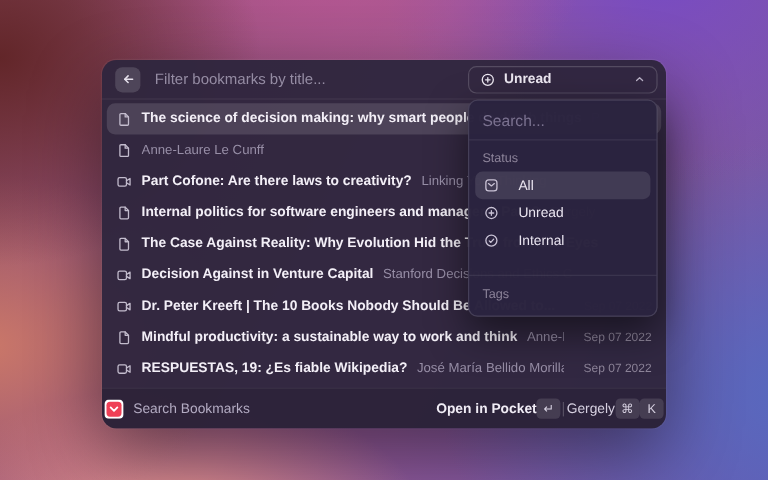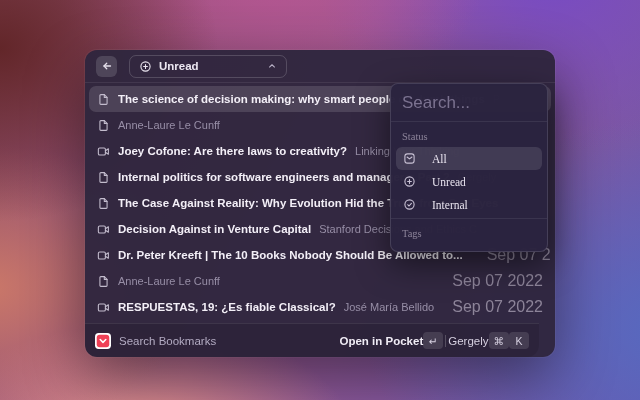--- a/index.html
+++ b/index.html
@@ -59,26 +59,26 @@
   .row {
     height:26px; display:flex; align-items:center; gap:8px;
     padding:0 8px; border-radius:7px; overflow:hidden; white-space:nowrap;
     cursor:pointer;
   }
   .row.selected { background:rgba(255,255,255,0.13); }
   .row-icon { width:13px; height:13px; flex:0 0 auto; color:#c3bccd; display:inline-flex; }
   .row-icon svg { width:100%; height:100%; }
   .row-title { font-size:11.5px; font-weight:600; color:#f3eff7; flex:0 0 auto; }
   .row-subtitle { font-size:11px; color:#978ea6; flex:0 1 auto; overflow:hidden; }
-  .row-date { margin-left:auto; padding-left:8px; font-size:16px; color:#8d8499; flex:0 0 auto; }
+  .row-date { margin-left:auto; padding-left:8px; font-size:10px; color:#8d8499; flex:0 0 auto; }
 
   
   .footer {
-    position:absolute; left:0; right:16px; bottom:0; height:34px;
-    display:flex; align-items:center; gap:8px; padding:0 10px;
+    position:absolute; left:0; right:0; bottom:0; height:34px;
+    display:flex; align-items:center; gap:8px; padding:0 2px;
     border-top:1px solid rgba(255,255,255,0.08);
     background:rgba(0,0,0,0.10);
     border-radius:0 0 12px 12px;
     justify-content:center;
   }
   .pocket-icon { width:16px; height:16px; display:inline-flex; }
   .pocket-icon svg { width:100%; height:100%; }
   .footer-app { font-size:11.5px; color:#b3abc2; }
   .footer-right { margin-left:auto; display:flex; align-items:center; gap:0; }
   .primary-label { font-size:11.5px; font-weight:700; color:#f0ecf5; }
@@ -93,27 +93,27 @@
   
   .panel {
     position:absolute; left:305px; top:33px; width:158px; z-index:5;
     background:rgba(43,35,63,0.99);
     border:1px solid rgba(255,255,255,0.13); border-radius:8px;
     box-shadow:0 12px 32px rgba(0,0,0,0.5);
     padding-bottom:5px;
   }
   .panel-search {
     width:100%; background:transparent; border:none; outline:none;
-    font-family:inherit; font-size:17px; color:#e6e1ec;
+    font-family:inherit; font-size:13px; color:#e6e1ec;
     padding:9px 11px 8px;
     border-bottom:1px solid rgba(255,255,255,0.08);
   }
   .panel-search::placeholder { color:#7b7290; }
-  .panel-section { padding:5px 5px 2px;font-family:Liberation Serif, serif; }
-  .panel-section.bordered { border-top:1px solid rgba(255,255,255,0.08); margin-top:0; }
+  .panel-section { padding:5px 5px 2px; }
+  .panel-section.bordered { border-top:1px solid rgba(255,255,255,0.08); margin-top:15px; }
   .section-label { font-size:10.5px; color:#8c8399; padding:4px 6px 5px; }
   .panel-item {
     height:23px; display:flex; align-items:center; gap:16px;
     padding:8px 7px; border-radius:6px; font-size:11.5px; color:#eae5f0;
     cursor:pointer;
   }
   .panel-item.selected { background:rgba(255,255,255,0.11); }
   .p-icon { width:13px; height:13px; color:#c9c2d5; display:none; }
   .p-icon svg { width:100%; height:100%; }
 </style>
@@ -124,20 +124,21 @@
 
   <div class="header">
     <div class="back-btn">
       <span style="display:flex">
         <svg viewBox="0 0 24 24" fill="none" stroke="currentColor" stroke-width="2.6" stroke-linecap="round" stroke-linejoin="round">
             <path d="M19 12H6"></path>
             <path d="M11.5 6.5 6 12l5.5 5.5"></path>
           </svg>
       </span>
     </div>
+    <input class="filter-input" value="" placeholder="Filter bookmarks by title..." style="">
     <div class="status-dropdown">
       <span class="icon13">
         <svg viewBox="0 0 24 24" fill="none" stroke="currentColor" stroke-width="2" stroke-linecap="round">
             <circle cx="12" cy="12" r="8.5"></circle>
             <path d="M12 8.5v7M8.5 12h7"></path>
           </svg>
       </span>
       <span class="dd-label">Unread</span>
       <span class="dd-chevron">
         <svg viewBox="0 0 24 24" fill="none" stroke="currentColor" stroke-width="2.6" stroke-linecap="round" stroke-linejoin="round">
@@ -174,21 +175,21 @@
   </div>
 
   <div class="row">
 
     <span class="row-icon ic-video" style="display: inline-flex;">
       <svg viewBox="0 0 24 24" fill="none" stroke="currentColor" stroke-width="2" stroke-linecap="round" stroke-linejoin="round">
             <rect x="2.5" y="5.5" width="13" height="13" rx="2.5"></rect>
             <path d="M15.5 10.5 21 7v10l-5.5-3.5"></path>
           </svg>
     </span>
-    <span class="row-title">Joey Cofone: Are there laws to creativity?</span>
+    <span class="row-title">Part Cofone: Are there laws to creativity?</span>
     <span class="row-subtitle">Linking Your Thinking</span>
     <span class="row-date"></span>
   </div>
 
   <div class="row">
     <span class="row-icon ic-doc" style="display: inline-flex;">
       <svg viewBox="0 0 24 24" fill="none" stroke="currentColor" stroke-width="2" stroke-linecap="round" stroke-linejoin="round">
             <path d="M13.5 3H7a1.6 1.6 0 0 0-1.6 1.6v14.8A1.6 1.6 0 0 0 7 21h10a1.6 1.6 0 0 0 1.6-1.6V8.2z"></path>
             <path d="M13.5 3v5.2h5.1"></path>
           </svg>
@@ -239,33 +240,34 @@
   </div>
 
   <div class="row">
     <span class="row-icon ic-doc" style="display: inline-flex;">
       <svg viewBox="0 0 24 24" fill="none" stroke="currentColor" stroke-width="2" stroke-linecap="round" stroke-linejoin="round">
             <path d="M13.5 3H7a1.6 1.6 0 0 0-1.6 1.6v14.8A1.6 1.6 0 0 0 7 21h10a1.6 1.6 0 0 0 1.6-1.6V8.2z"></path>
             <path d="M13.5 3v5.2h5.1"></path>
           </svg>
     </span>
 
+    <span class="row-title">Mindful productivity: a sustainable way to work and think</span>
     <span class="row-subtitle">Anne-Laure Le Cunff</span>
     <span class="row-date">Sep 07 2022</span>
   </div>
 
   <div class="row">
 
     <span class="row-icon ic-video" style="display: inline-flex;">
       <svg viewBox="0 0 24 24" fill="none" stroke="currentColor" stroke-width="2" stroke-linecap="round" stroke-linejoin="round">
             <rect x="2.5" y="5.5" width="13" height="13" rx="2.5"></rect>
             <path d="M15.5 10.5 21 7v10l-5.5-3.5"></path>
           </svg>
     </span>
-    <span class="row-title">RESPUESTAS, 19: ¿Es fiable Classical?</span>
+    <span class="row-title">RESPUESTAS, 19: ¿Es fiable Wikipedia?</span>
     <span class="row-subtitle">José María Bellido Morillas</span>
     <span class="row-date">Sep 07 2022</span>
   </div>
 </div>
 
   <div class="footer">
     <span class="pocket-icon">
       <svg viewBox="0 0 24 24">
           <rect width="24" height="24" rx="5.5" fill="#ffffff"></rect>
           <rect x="2.6" y="2.6" width="18.8" height="18.8" rx="4.5" fill="#ef4056"></rect>

